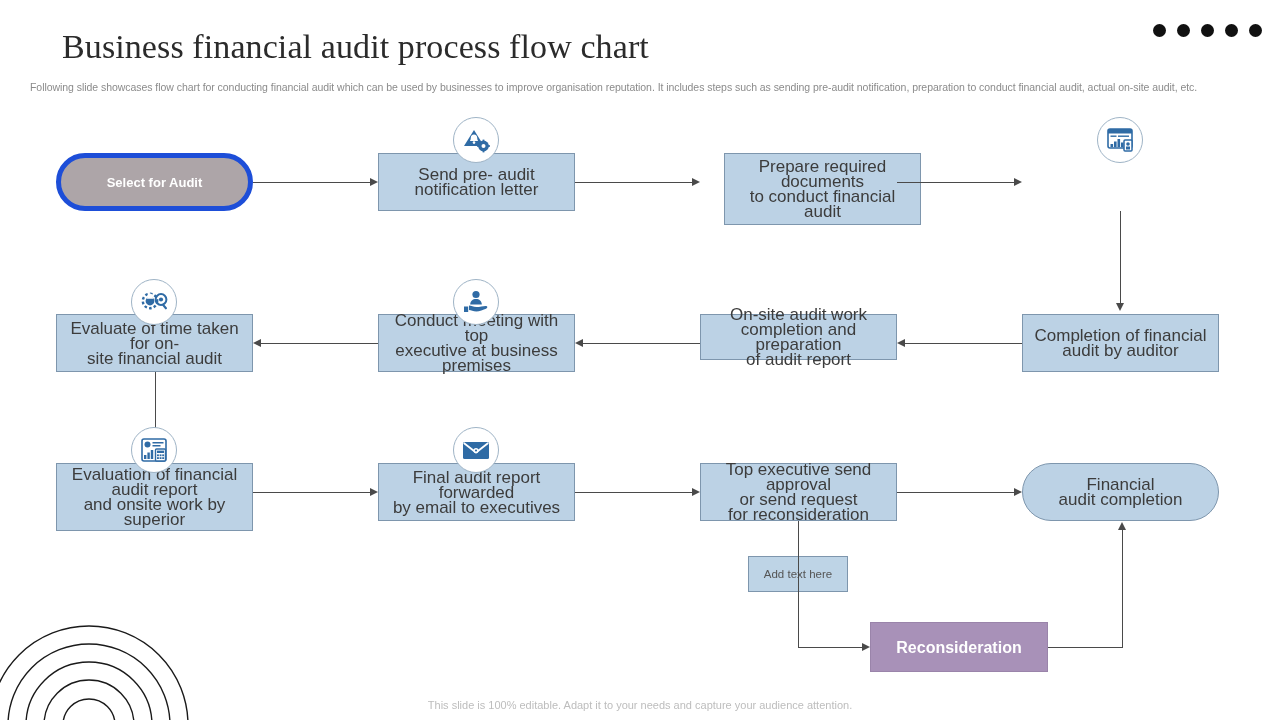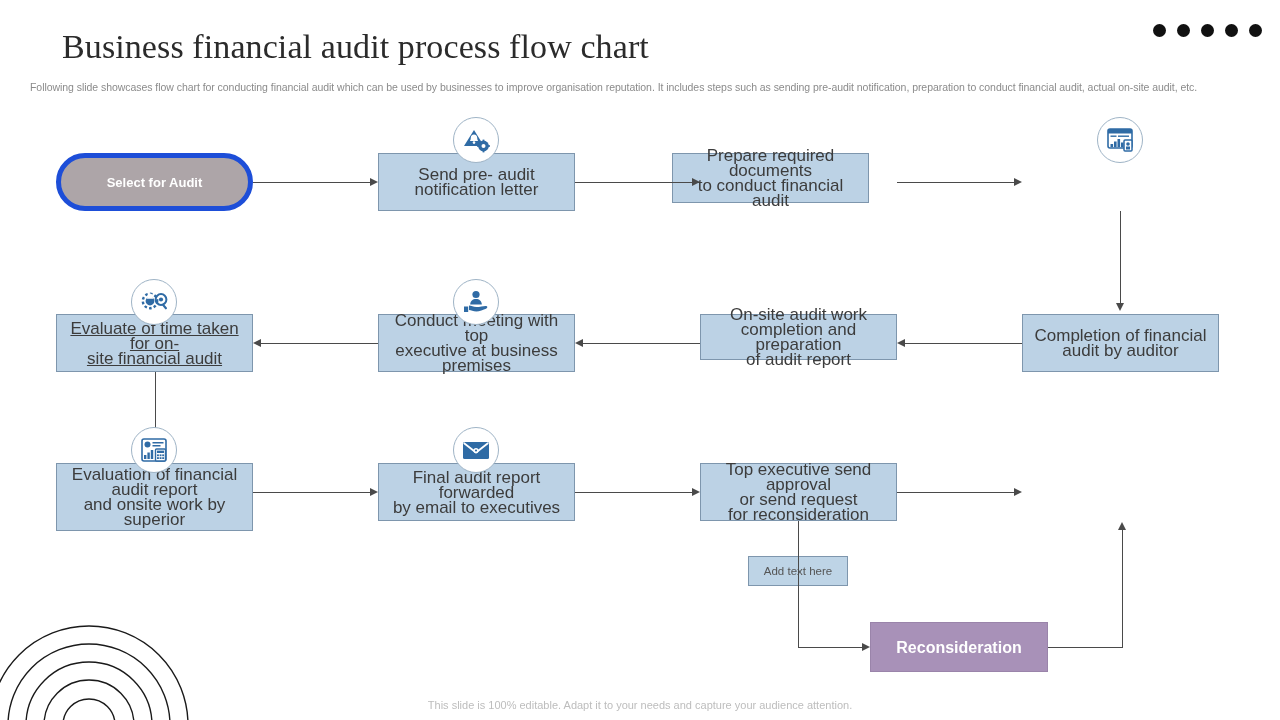--- a/index.html
+++ b/index.html
@@ -116,21 +116,21 @@
       <circle cx="22.5" cy="21" r="2" fill="#ffffff"></circle>
       <g fill="#2f6ba5">
         <rect x="21.6" y="14.6" width="1.8" height="2.6"></rect>
         <rect x="21.6" y="24.8" width="1.8" height="2.6"></rect>
         <rect x="16.1" y="20.1" width="2.6" height="1.8"></rect>
         <rect x="26.3" y="20.1" width="2.6" height="1.8"></rect>
       </g>
     </svg>
   </div>
 
-  <div class="node" style="left:672px; top:153px; width:197px; height:50px;justify-content:flex-end;">
+  <div class="node" style="left:724px; top:153px; width:197px; height:72px;justify-content:flex-end;">
     <span class="ml">Prepare required documents<br>to conduct financial audit</span>
   </div>
 
   <div class="icon-badge" style="left:1097px; top:117px;">
     <svg width="30" height="30" viewBox="0 0 30 30">
       <rect x="3" y="4" width="24" height="19" rx="2" fill="none" stroke="#2f6ba5" stroke-width="1.6"></rect>
       <rect x="3" y="4" width="24" height="4.5" fill="#2f6ba5"></rect>
       <g fill="#2f6ba5">
         <rect x="5.5" y="10.5" width="6" height="1.4"></rect>
         <rect x="13" y="10.5" width="11" height="1.4"></rect>
@@ -138,21 +138,21 @@
         <rect x="9" y="16.5" width="2.6" height="5.7"></rect>
         <rect x="12.5" y="14" width="2.6" height="8.2"></rect>
         <rect x="16" y="17.5" width="2.6" height="4.7"></rect>
       </g>
       <rect x="19" y="15" width="8" height="11" rx="1" fill="#ffffff" stroke="#2f6ba5" stroke-width="1.5"></rect>
       <circle cx="23" cy="19" r="1.8" fill="#2f6ba5"></circle>
       <rect x="21" y="21.5" width="4" height="3" fill="#2f6ba5"></rect>
     </svg>
   </div>
 
-  <div class="node" style="left:56px; top:314px; width:197px; height:58px;text-decoration:underline;">
+  <div class="node" style="left:56px; top:314px; width:197px; height:58px;">
     <span class="ml">Evaluate of time taken for on-<br>site financial audit</span>
   </div>
   <div class="icon-badge" style="left:131px; top:279px;">
     <svg width="30" height="30" viewBox="0 0 30 30">
       <circle cx="11" cy="14" r="7.2" fill="none" stroke="#2f6ba5" stroke-width="2.4" stroke-dasharray="2.6 2.2"></circle>
       <circle cx="11" cy="14" r="4.4" fill="#2f6ba5"></circle>
       <path d="M11 6.4c-1.6 0-2.6 1.1-2.6 2.6 0 2.2-.9 2.8-.9 2.8h7s-.9-.6-.9-2.8c0-1.5-1-2.6-2.6-2.6z" fill="#ffffff"></path>
       <circle cx="22" cy="12.5" r="5.4" fill="none" stroke="#2f6ba5" stroke-width="2"></circle>
       <circle cx="22" cy="12.5" r="2.1" fill="#2f6ba5"></circle>
       <rect x="24.4" y="16.4" width="2.2" height="6.4" rx="1" transform="rotate(-40 25.5 19.6)" fill="#2f6ba5"></rect>
@@ -215,22 +215,25 @@
       <path d="M2.8 8 L15 17.5 L27.2 8" fill="none" stroke="#ffffff" stroke-width="1.8"></path>
       <circle cx="15" cy="15.5" r="2.6" fill="#ffffff"></circle>
       <circle cx="15" cy="15.5" r="1.1" fill="#2f6ba5"></circle>
     </svg>
   </div>
 
   <div class="node" style="left:700px; top:463px; width:197px; height:58px;">
     <span class="ml">Top executive send approval<br>or send request<br>for reconsideration</span>
   </div>
 
-
-  <div class="node small" style="left:748px; top:556px; width:100px; height:30px;">
+  <div class="node pill" style="left:1022px; top:463px; width:197px; height:58px;">
+    <span class="ml">Financial<br>audit completion</span>
+  </div>
+
+  <div class="node small" style="left:748px; top:556px; width:100px; height:36px;">
     <span>Add text here</span>
   </div>
 
   <div class="node accent" style="left:870px; top:622px; width:178px; height:50px;">
     <span>Reconsideration</span>
   </div>
 
   <div class="conn h" style="left:253px; top:182px; width:117px;"></div>
   <div class="arrow right" style="left:370px; top:177.5px;"></div>
 

